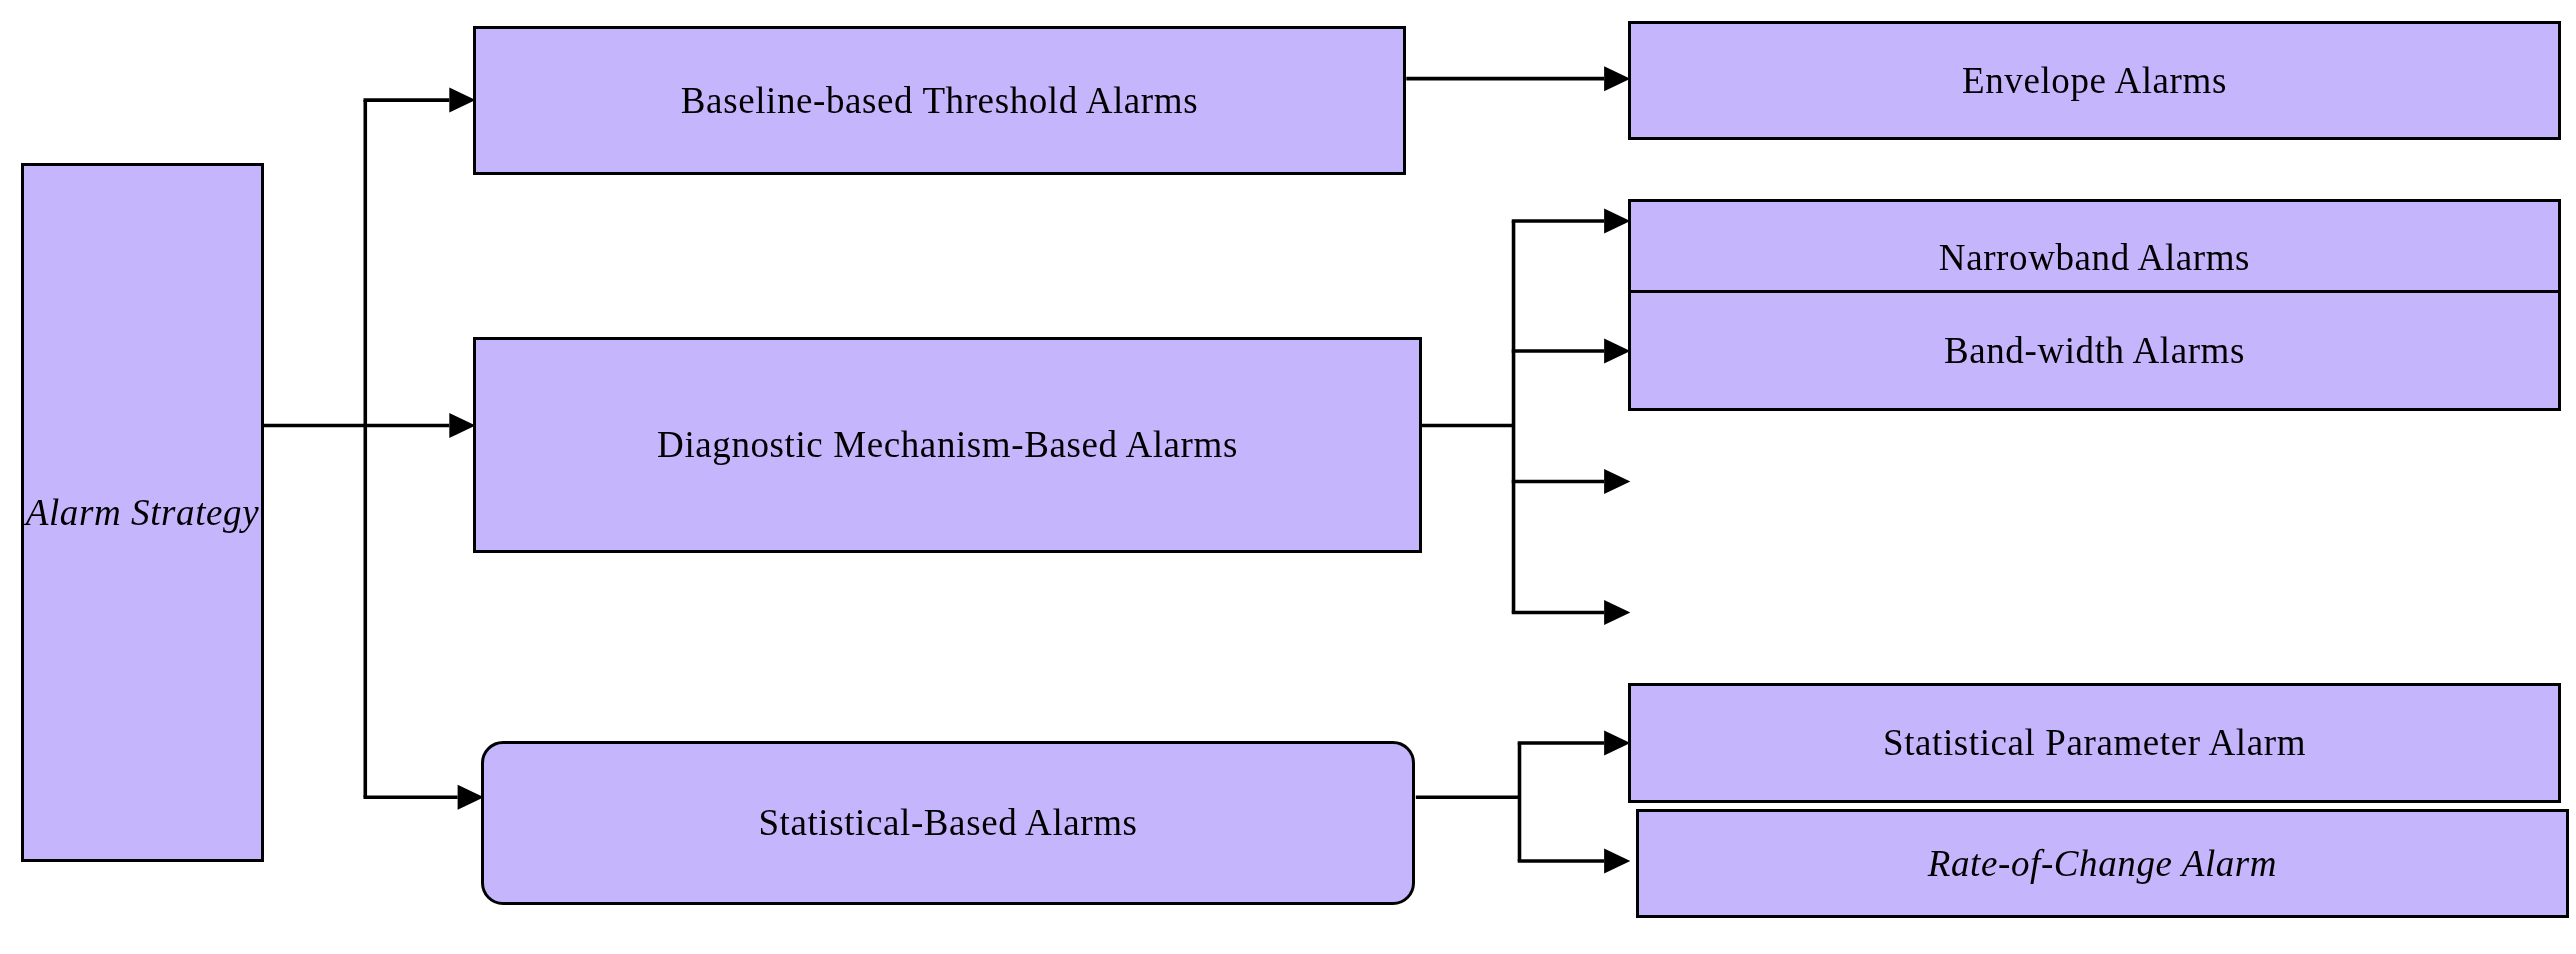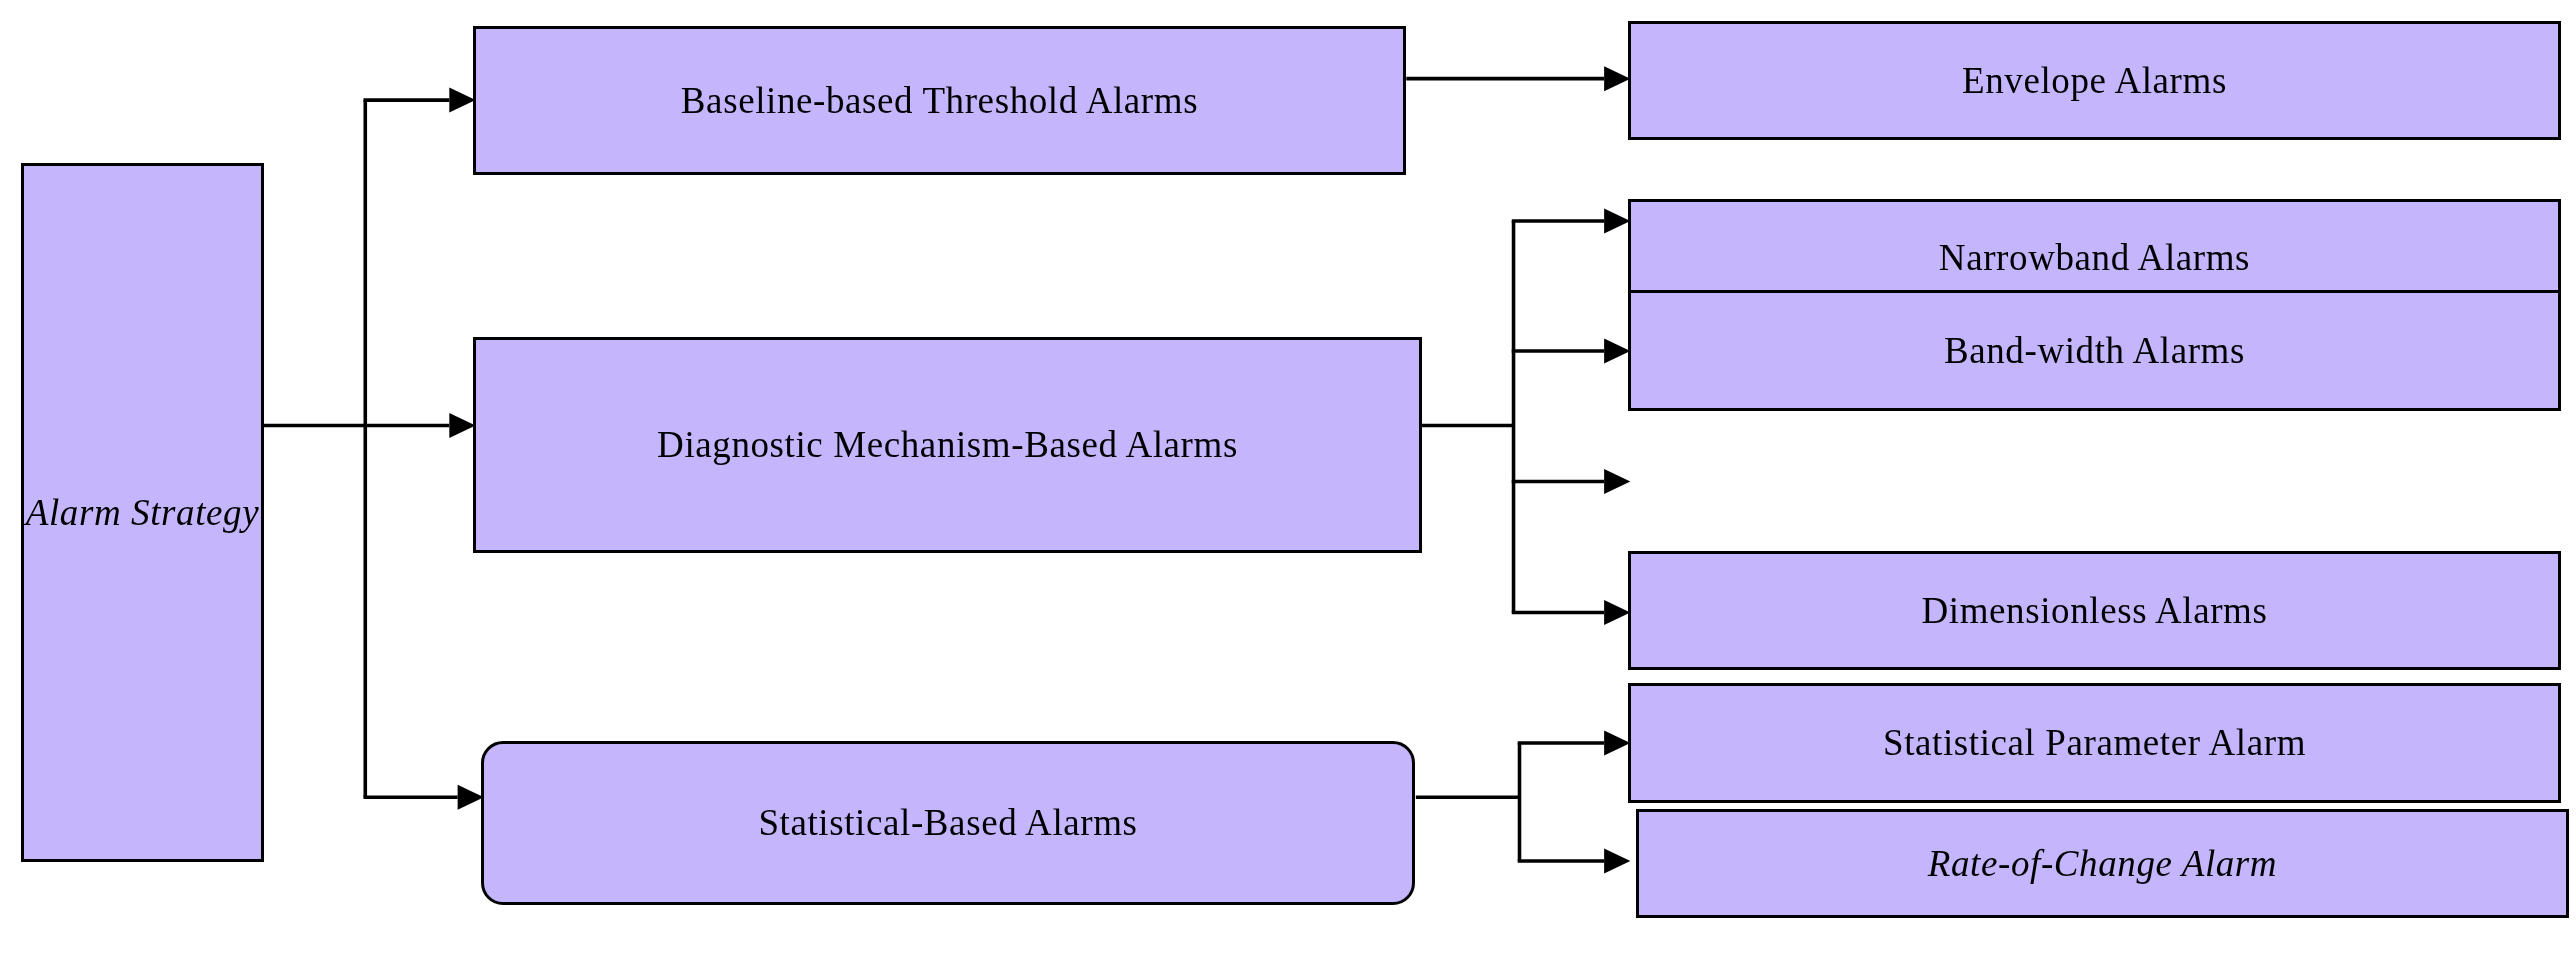--- a/index.html
+++ b/index.html
@@ -110,23 +110,20 @@
 
   <div class="node" id="threshold">
     <span>Envelope Alarms</span>
   </div>
   <div class="node" id="narrowband">
     <span>Narrowband Alarms</span>
   </div>
   <div class="node" id="bandwidth">
     <span>Band-width Alarms</span>
   </div>
-  <div class="node" id="dimensionless">
-    <span>Dimensionless Alarms</span>
-  </div>
   <div class="node" id="statparam">
     <span>Statistical Parameter Alarm</span>
   </div>
   <div class="node" id="ratechange">
     <span>Rate-of-Change Alarm</span>
   </div>
 
 </div>
 
 

